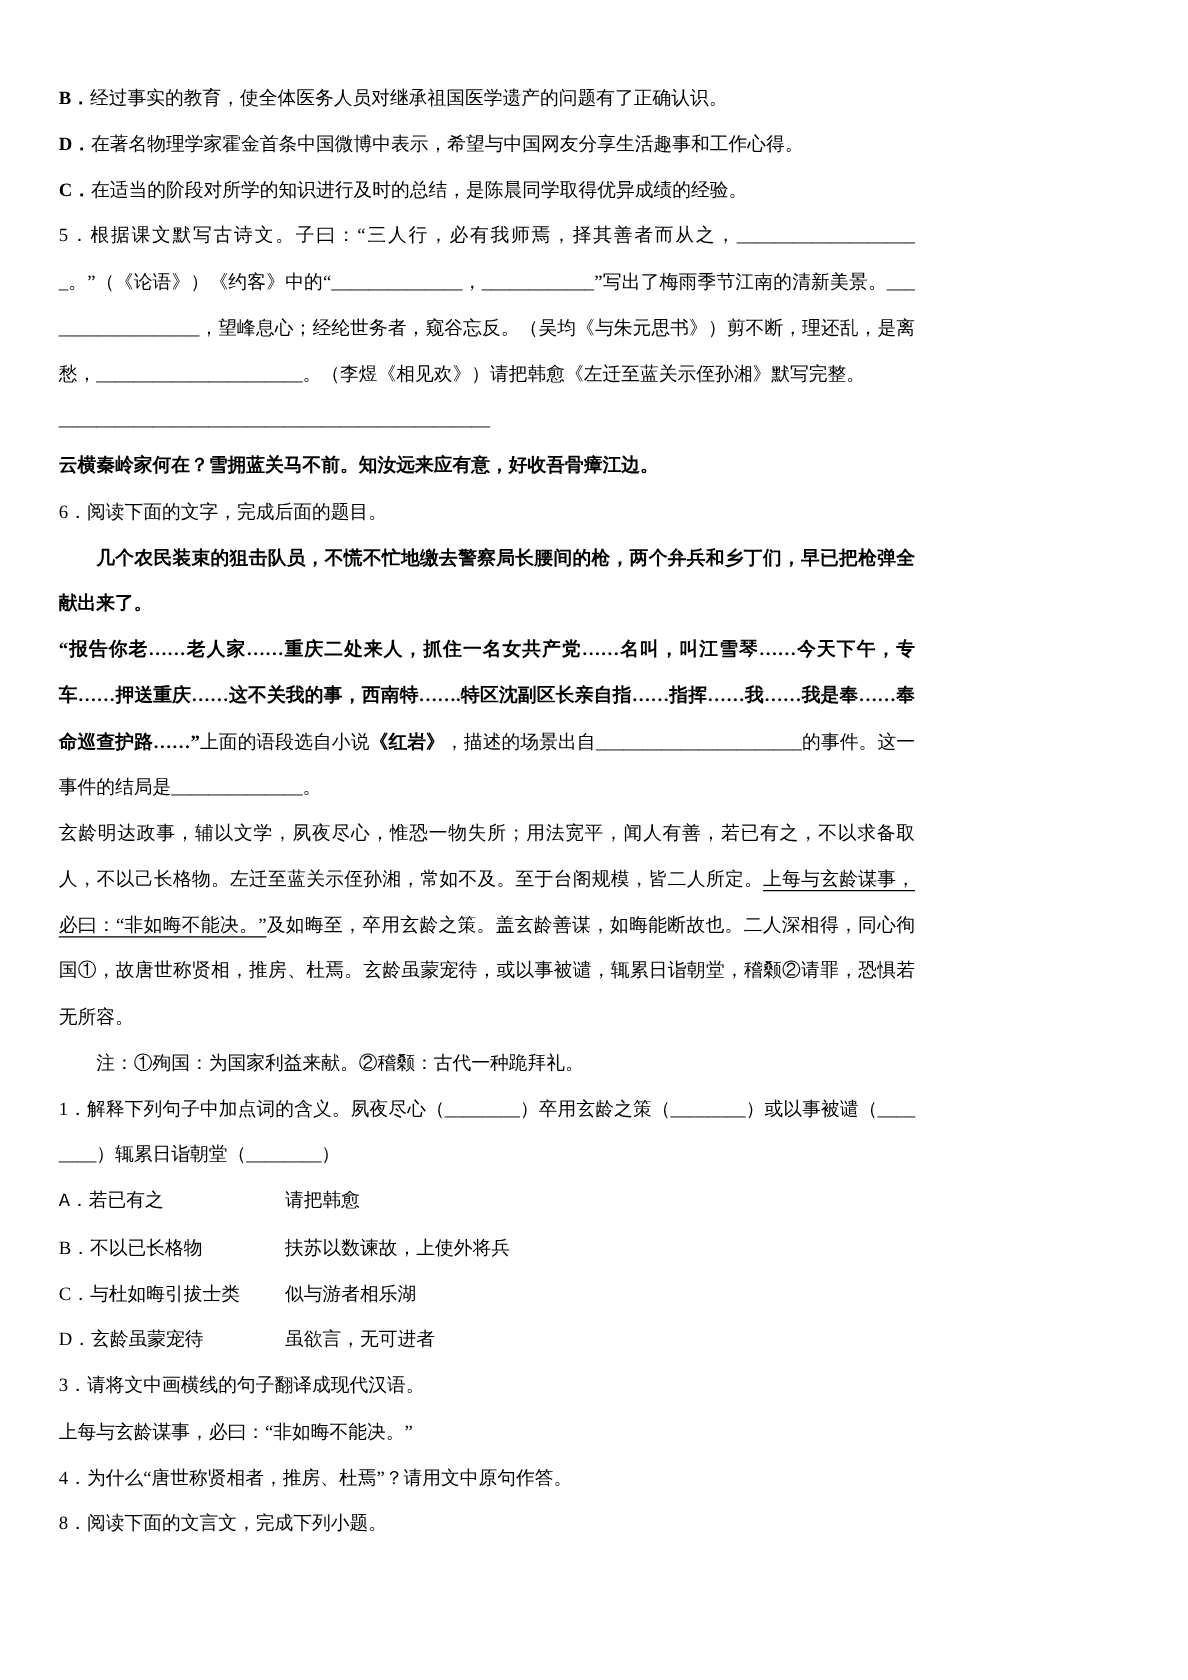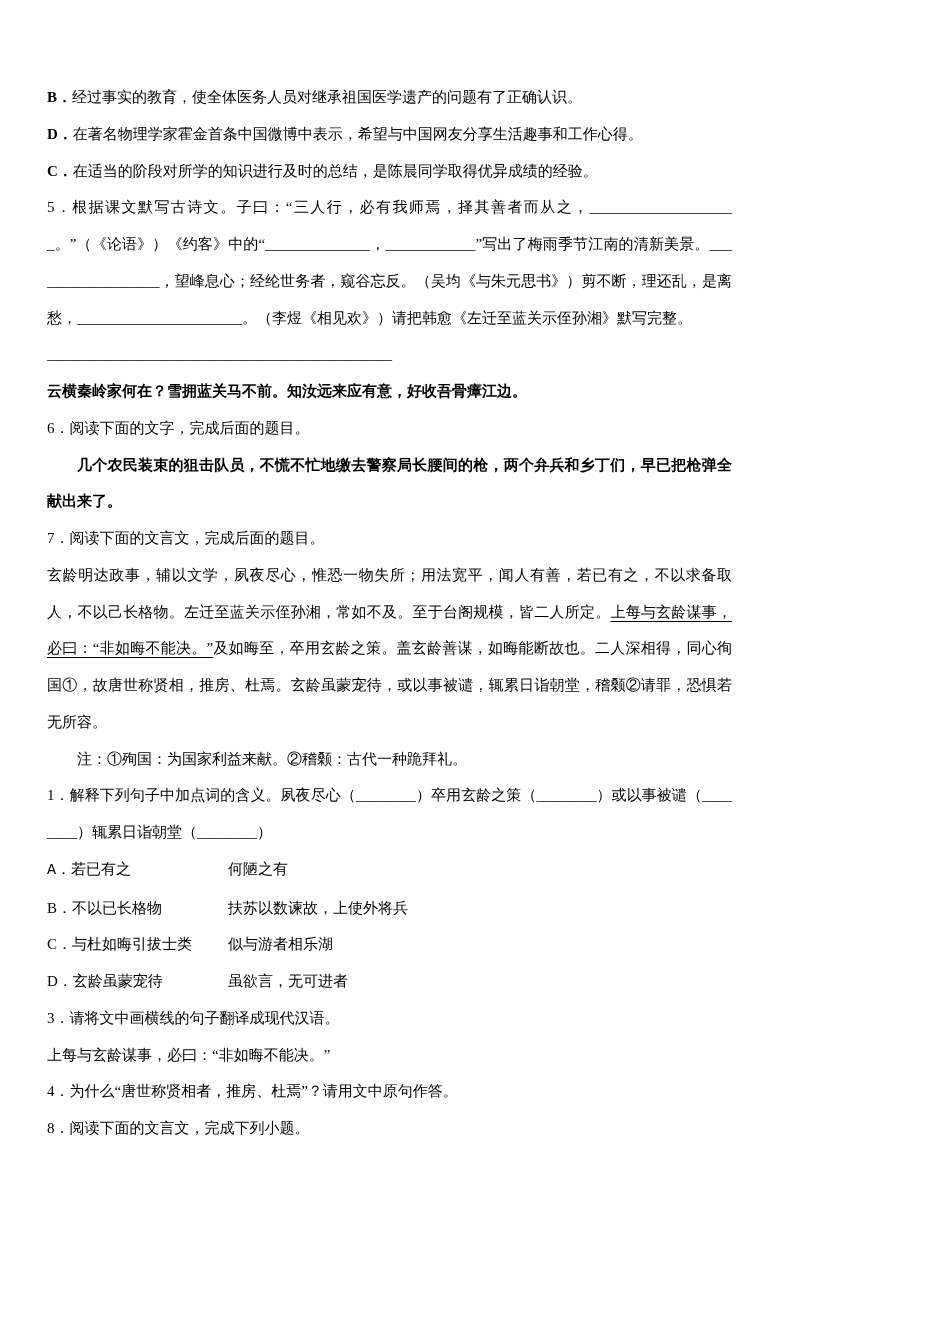--- a/index.html
+++ b/index.html
@@ -11,21 +11,21 @@
     width: 950px;
     height: 1344px;
     overflow: hidden;
     font-family: "Liberation Serif", "DejaVu Serif", serif;
     color: #000000;
   }
   .page {
     box-sizing: border-box;
     width: 779px;
     height: 1344px;
-    padding: 79px 47px 40px 47px;
+    padding: 61px 47px 40px 47px;
     background: #ffffff;
   }
   .para {
     font-size: 15px;
     line-height: 2.45;
     text-align: justify;
     margin: 0;
     word-break: break-all;
   }
   .para.indent {
@@ -49,25 +49,25 @@
 <div class="page">
   <div id="doc">
       <div class="para"><span class="bold">B．</span><span>经过事实的教育，使全体医务人员对继承祖国医学遗产的问题有了正确认识。</span></div>
       <div class="para"><span class="bold">D．</span><span>在著名物理学家霍金首条中国微博中表示，希望与中国网友分享生活趣事和工作心得。</span></div>
       <div class="para"><span class="bold">C．</span><span>在适当的阶段对所学的知识进行及时的总结，是陈晨同学取得优异成绩的经验。</span></div>
       <div class="para"><span>5．根据课文默写古诗文。子曰：“三人行，必有我师焉，择其善者而从之，____________________。”（《论语》）《约客》中的“______________，____________”写出了梅雨季节江南的清新美景。__________________，望峰息心；经纶世务者，窥谷忘反。（吴均《与朱元思书》）剪不断，理还乱，是离愁，______________________。（李煜《相见欢》）请把韩愈《左迁至蓝关示侄孙湘》默写完整。</span></div>
       <div class="para"><span>______________________________________________</span></div>
       <div class="para bold"><span>云横秦岭家何在？雪拥蓝关马不前。知汝远来应有意，好收吾骨瘴江边。</span></div>
       <div class="para"><span>6．阅读下面的文字，完成后面的题目。</span></div>
       <div class="para bold indent"><span>几个农民装束的狙击队员，不慌不忙地缴去警察局长腰间的枪，两个弁兵和乡丁们，早已把枪弹全献出来了。</span></div>
-      <div class="para"><span>7．阅读下面的文言文，完成后面的题目。</span></div>
+      <div class="para"><span class="bold">“报告你老……老人家……重庆二处来人，抓住一名女共产党……名叫，叫江雪琴……今天下午，专车……押送重庆……这不关我的事，西南特…….特区沈副区长亲自指……指挥……我……我是奉……奉命巡查护路……”</span><span>上面的语段选自小说</span><span class="bold">《红岩》</span><span>，描述的场景出自______________________的事件。这一事件的结局是______________。</span></div>
       <div class="para"><span>玄龄明达政事，辅以文学，夙夜尽心，惟恐一物失所；用法宽平，闻人有善，若已有之，不以求备取人，不以己长格物。左迁至蓝关示侄孙湘，常如不及。至于台阁规模，皆二人所定。</span><span class="underline">上每与玄龄谋事，必曰：“非如晦不能决。”</span><span>及如晦至，卒用玄龄之策。盖玄龄善谋，如晦能断故也。二人深相得，同心徇国①，故唐世称贤相，推房、杜焉。玄龄虽蒙宠待，或以事被谴，辄累日诣朝堂，稽颡②请罪，恐惧若无所容。</span></div>
       <div class="para indent"><span>注：①殉国：为国家利益来献。②稽颡：古代一种跪拜礼。</span></div>
       <div class="para"><span>1．解释下列句子中加点词的含义。夙夜尽心（________）卒用玄龄之策（________）或以事被谴（________）辄累日诣朝堂（________）</span></div>
-      <div class="para"><span class="colspan" style="width: 181px; font-family: Liberation Mono, monospace;">A．若已有之</span><span>何陋之有</span></div>
+      <div class="para"><span class="colspan" style="width: 181px; font-family: Liberation Mono, monospace;">A．若已有之</span><span>请把韩愈</span></div>
       <div class="para"><span class="colspan" style="width: 181px;">B．不以已长格物</span><span>扶苏以数谏故，上使外将兵</span></div>
       <div class="para"><span class="colspan" style="width: 181px;">C．与杜如晦引拔士类</span><span>似与游者相乐湖</span></div>
       <div class="para"><span class="colspan" style="width: 181px;">D．玄龄虽蒙宠待</span><span>虽欲言，无可进者</span></div>
       <div class="para"><span>3．请将文中画横线的句子翻译成现代汉语。</span></div>
       <div class="para"><span>上每与玄龄谋事，必曰：“非如晦不能决。”</span></div>
       <div class="para"><span>4．为什么“唐世称贤相者，推房、杜焉”？请用文中原句作答。</span></div>
       <div class="para"><span>8．阅读下面的文言文，完成下列小题。</span></div>
     </div>
 </div>
 

